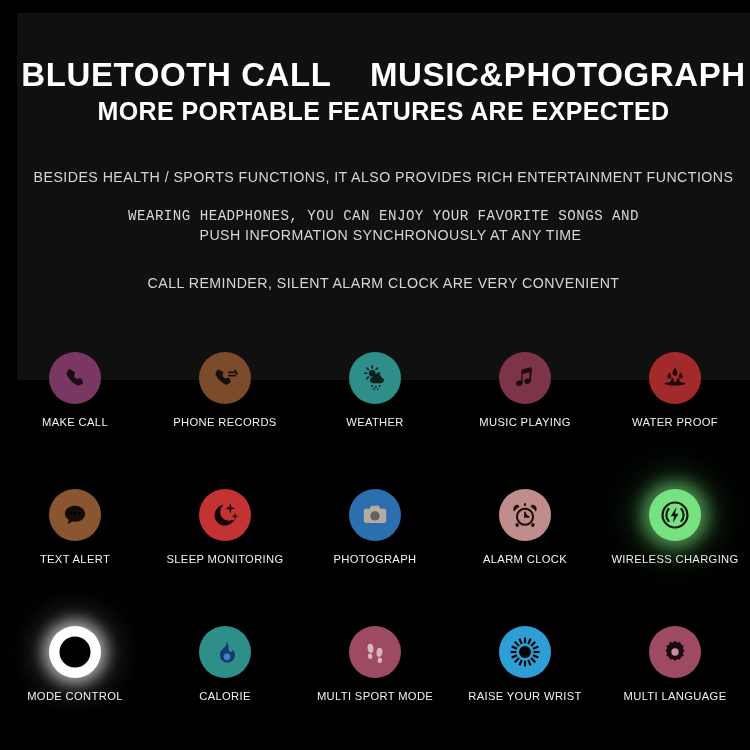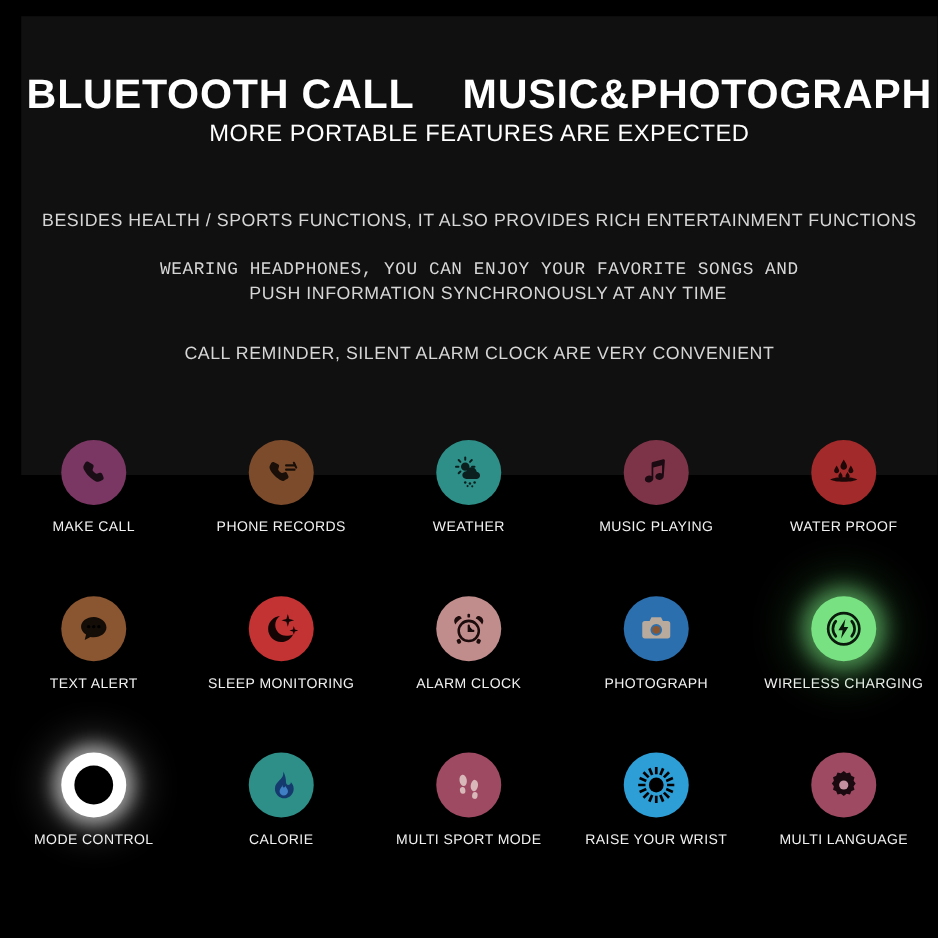--- a/index.html
+++ b/index.html
@@ -34,22 +34,22 @@
     color:#ffffff;
     font-size:33px;
     font-weight:bold;
     letter-spacing:0.6px;
     line-height:1.08;
     white-space:pre;
     font-family:"Liberation Sans", sans-serif;
   }
   .headline2{
     color:#ffffff;
-    font-size:19px;
-    font-weight:normal;
+    font-size:25px;
+    font-weight:bold;
     letter-spacing:0.4px;
     line-height:1.25;
     margin-top:3px;
     font-family:"Liberation Sans", sans-serif;
   }
   .subcopy{
     position:absolute;
     left:0;top:155px;width:733px;
     text-align:center;
   }
@@ -65,21 +65,21 @@
   .sub-gap-b{margin-top:28px;}
 
   
   .grid{
     position:absolute;
     left:0;top:352px;
     width:750px;
     display:grid;
     grid-template-columns:repeat(5,150px);
     grid-auto-rows:125px;
-    row-gap:0;
+    row-gap:12px;
   }
   .cell{
     display:flex;
     flex-direction:column;
     align-items:center;
     justify-content:flex-start;
     position:relative;
   }
   .badge{
     width:52px;height:52px;
@@ -207,44 +207,44 @@
         <div class="badge" style="background: rgb(195, 51, 51);">
           <svg width="28" height="28" viewBox="0 0 32 32" xmlns="http://www.w3.org/2000/svg">
             <path fill="#140404" d="M20.5 22.5c-5.5 0-10-4.4-10-9.9 0-3.4 1.7-6.4 4.3-8.2-6 .6-10.8 5.6-10.8 11.8 0 6.6 5.4 11.9 12 11.9 4.8 0 9-2.8 10.9-6.9-1.8.8-3.9 1.3-6.4 1.3z"></path>
             <path fill="#140404" d="M22 2.5 23.3 7 27.8 8.3 23.3 9.6 22 14.1 20.7 9.6 16.2 8.3 20.7 7z"></path>
             <path fill="#140404" d="M27.5 13.5 28.4 16.6 31.5 17.5 28.4 18.4 27.5 21.5 26.6 18.4 23.5 17.5 26.6 16.6z"></path>
           </svg>
         </div>
         <div class="cap">SLEEP MONITORING</div>
       </div>
       <div class="cell">
+        <div class="badge" style="background: rgb(43, 111, 174);">
+          <svg width="28" height="28" viewBox="0 0 32 32" xmlns="http://www.w3.org/2000/svg">
+            <path fill="#b8aa9c" d="M11.6 5.5h8.8l1.7 3.3h4.4c1.3 0 2.3 1 2.3 2.3v11.6c0 1.3-1 2.3-2.3 2.3H5.5c-1.3 0-2.3-1-2.3-2.3V11.1c0-1.3 1-2.3 2.3-2.3h4.4z"></path>
+            <circle cx="16" cy="17" r="5.3" fill="#2b6fae"></circle>
+            <circle cx="16" cy="17" r="3.6" fill="#8a5531"></circle>
+          </svg>
+        </div>
+        <div class="cap">PHOTOGRAPH</div>
+      </div>
+      <div class="cell">
         <div class="badge" style="background: rgb(192, 140, 140);">
           <svg width="28" height="28" viewBox="0 0 32 32" xmlns="http://www.w3.org/2000/svg">
             <g fill="none" stroke="#1c0c0c" stroke-width="2.3">
               <circle cx="16" cy="18" r="9.2" fill="none"></circle>
             </g>
             <path fill="#1c0c0c" d="M7.4 4.3c-2.6 0-4.7 2.1-4.7 4.7 0 1.2.4 2.2 1.1 3 1.4-2.3 3.4-4.2 5.8-5.4-.5-1.3-1.2-2.3-2.2-2.3z"></path>
             <path fill="#1c0c0c" d="M24.6 4.3c2.6 0 4.7 2.1 4.7 4.7 0 1.2-.4 2.2-1.1 3-1.4-2.3-3.4-4.2-5.8-5.4.5-1.3 1.2-2.3 2.2-2.3z"></path>
             <rect x="14.8" y="2.2" width="2.4" height="3.6" rx="1.1" fill="#1c0c0c"></rect>
             <rect x="5.2" y="25.4" width="3.6" height="4.2" rx="1.3" fill="#1c0c0c" transform="rotate(-25 7 27.5)"></rect>
             <rect x="23.2" y="25.4" width="3.6" height="4.2" rx="1.3" fill="#1c0c0c" transform="rotate(25 25 27.5)"></rect>
             <path stroke="#1c0c0c" stroke-width="2" stroke-linecap="round" d="M16 13v5h4.2"></path>
           </svg>
         </div>
         <div class="cap">ALARM CLOCK</div>
-      </div>
-      <div class="cell">
-        <div class="badge" style="background: rgb(43, 111, 174);">
-          <svg width="28" height="28" viewBox="0 0 32 32" xmlns="http://www.w3.org/2000/svg">
-            <path fill="#b8aa9c" d="M11.6 5.5h8.8l1.7 3.3h4.4c1.3 0 2.3 1 2.3 2.3v11.6c0 1.3-1 2.3-2.3 2.3H5.5c-1.3 0-2.3-1-2.3-2.3V11.1c0-1.3 1-2.3 2.3-2.3h4.4z"></path>
-            <circle cx="16" cy="17" r="5.3" fill="#2b6fae"></circle>
-            <circle cx="16" cy="17" r="3.6" fill="#8a5531"></circle>
-          </svg>
-        </div>
-        <div class="cap">PHOTOGRAPH</div>
       </div>
       <div class="cell">
         <div class="badge glow-green" style="background: rgb(120, 226, 130);">
           <svg width="30" height="30" viewBox="0 0 32 32" xmlns="http://www.w3.org/2000/svg">
             <circle cx="16" cy="16" r="13.3" fill="none" stroke="#0a1a0c" stroke-width="2.3"></circle>
             <path fill="none" stroke="#0a1a0c" stroke-width="2.3" stroke-linecap="round" d="M9.2 9.6a9.6 9.6 0 0 0 0 12.8"></path>
             <path fill="none" stroke="#0a1a0c" stroke-width="2.3" stroke-linecap="round" d="M22.8 9.6a9.6 9.6 0 0 1 0 12.8"></path>
             <path fill="#0a1a0c" d="M17.4 7.6 11.4 17.2h3.6l-1.3 7.2 6.2-9.8h-3.7z"></path>
           </svg>
         </div>

